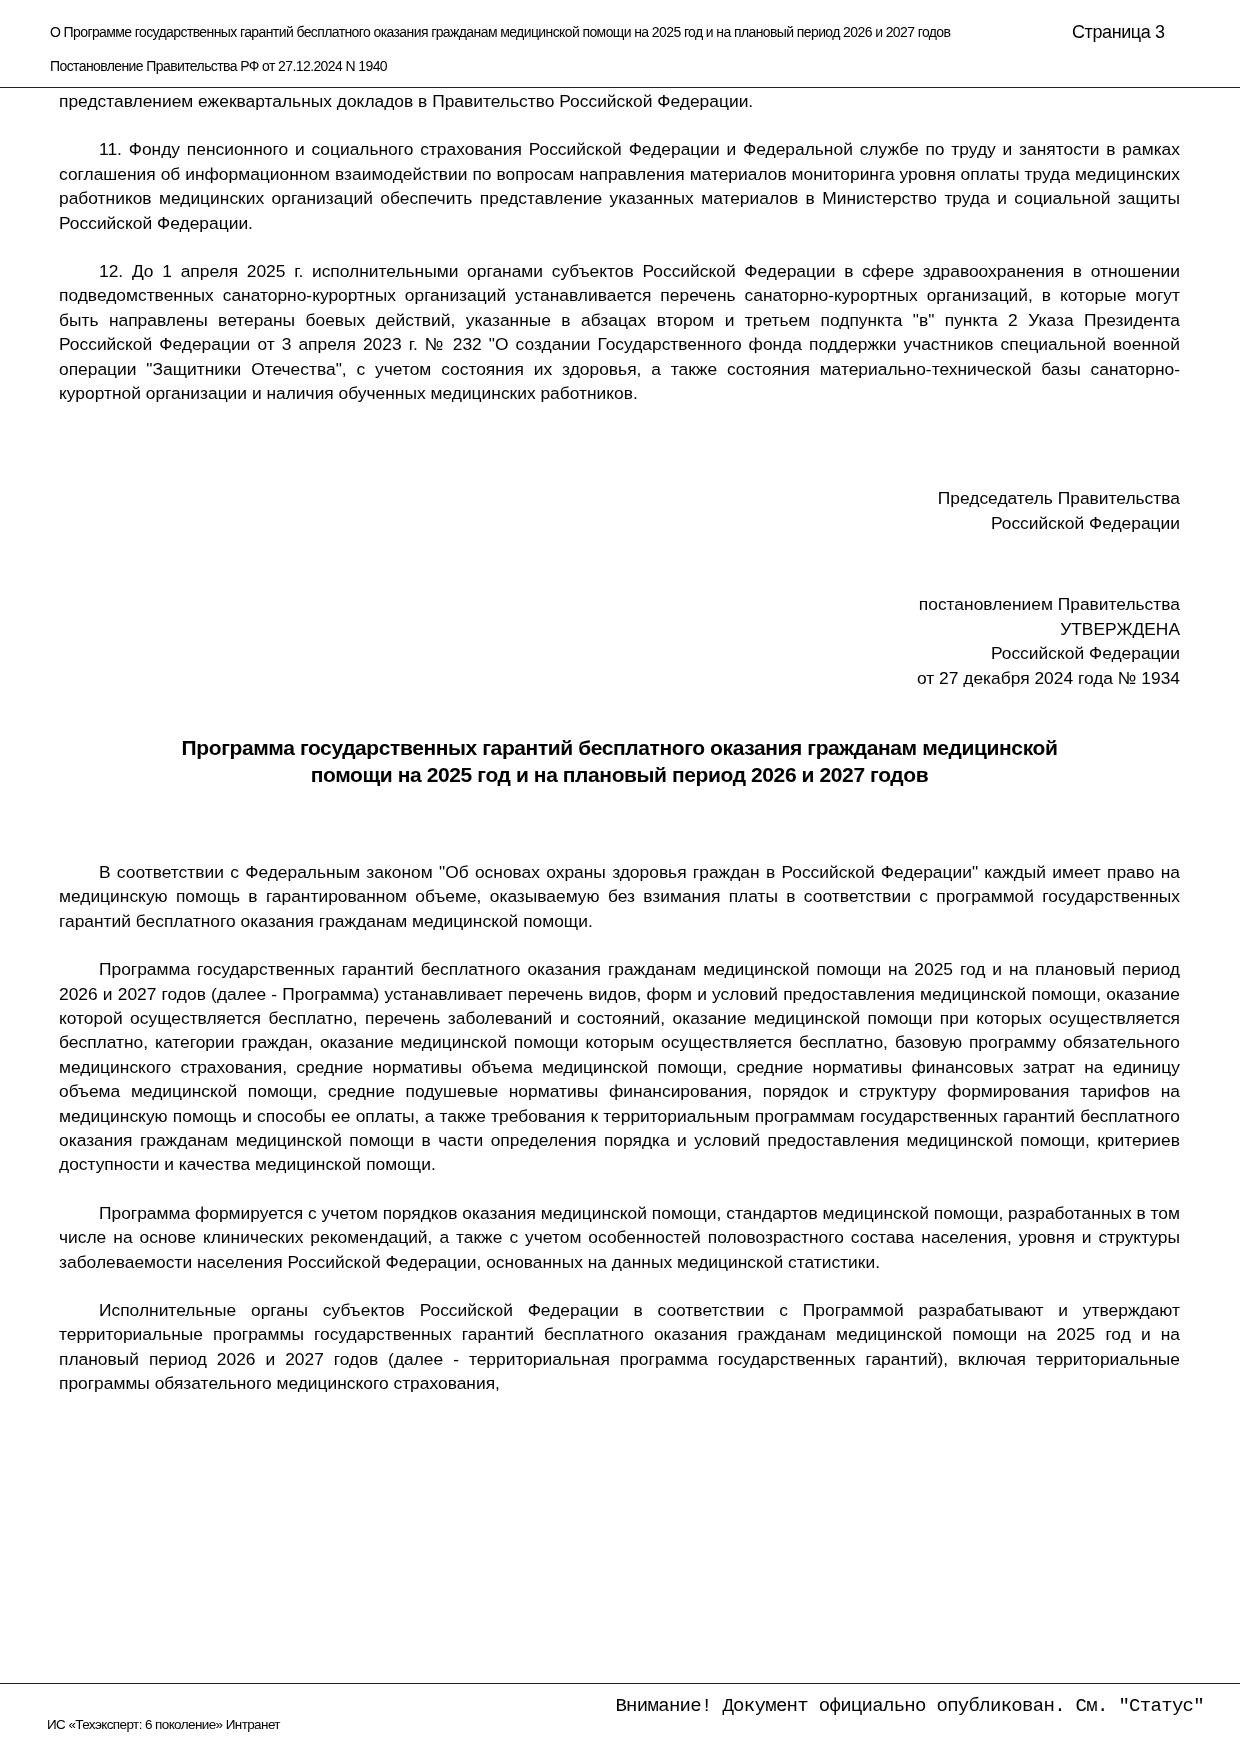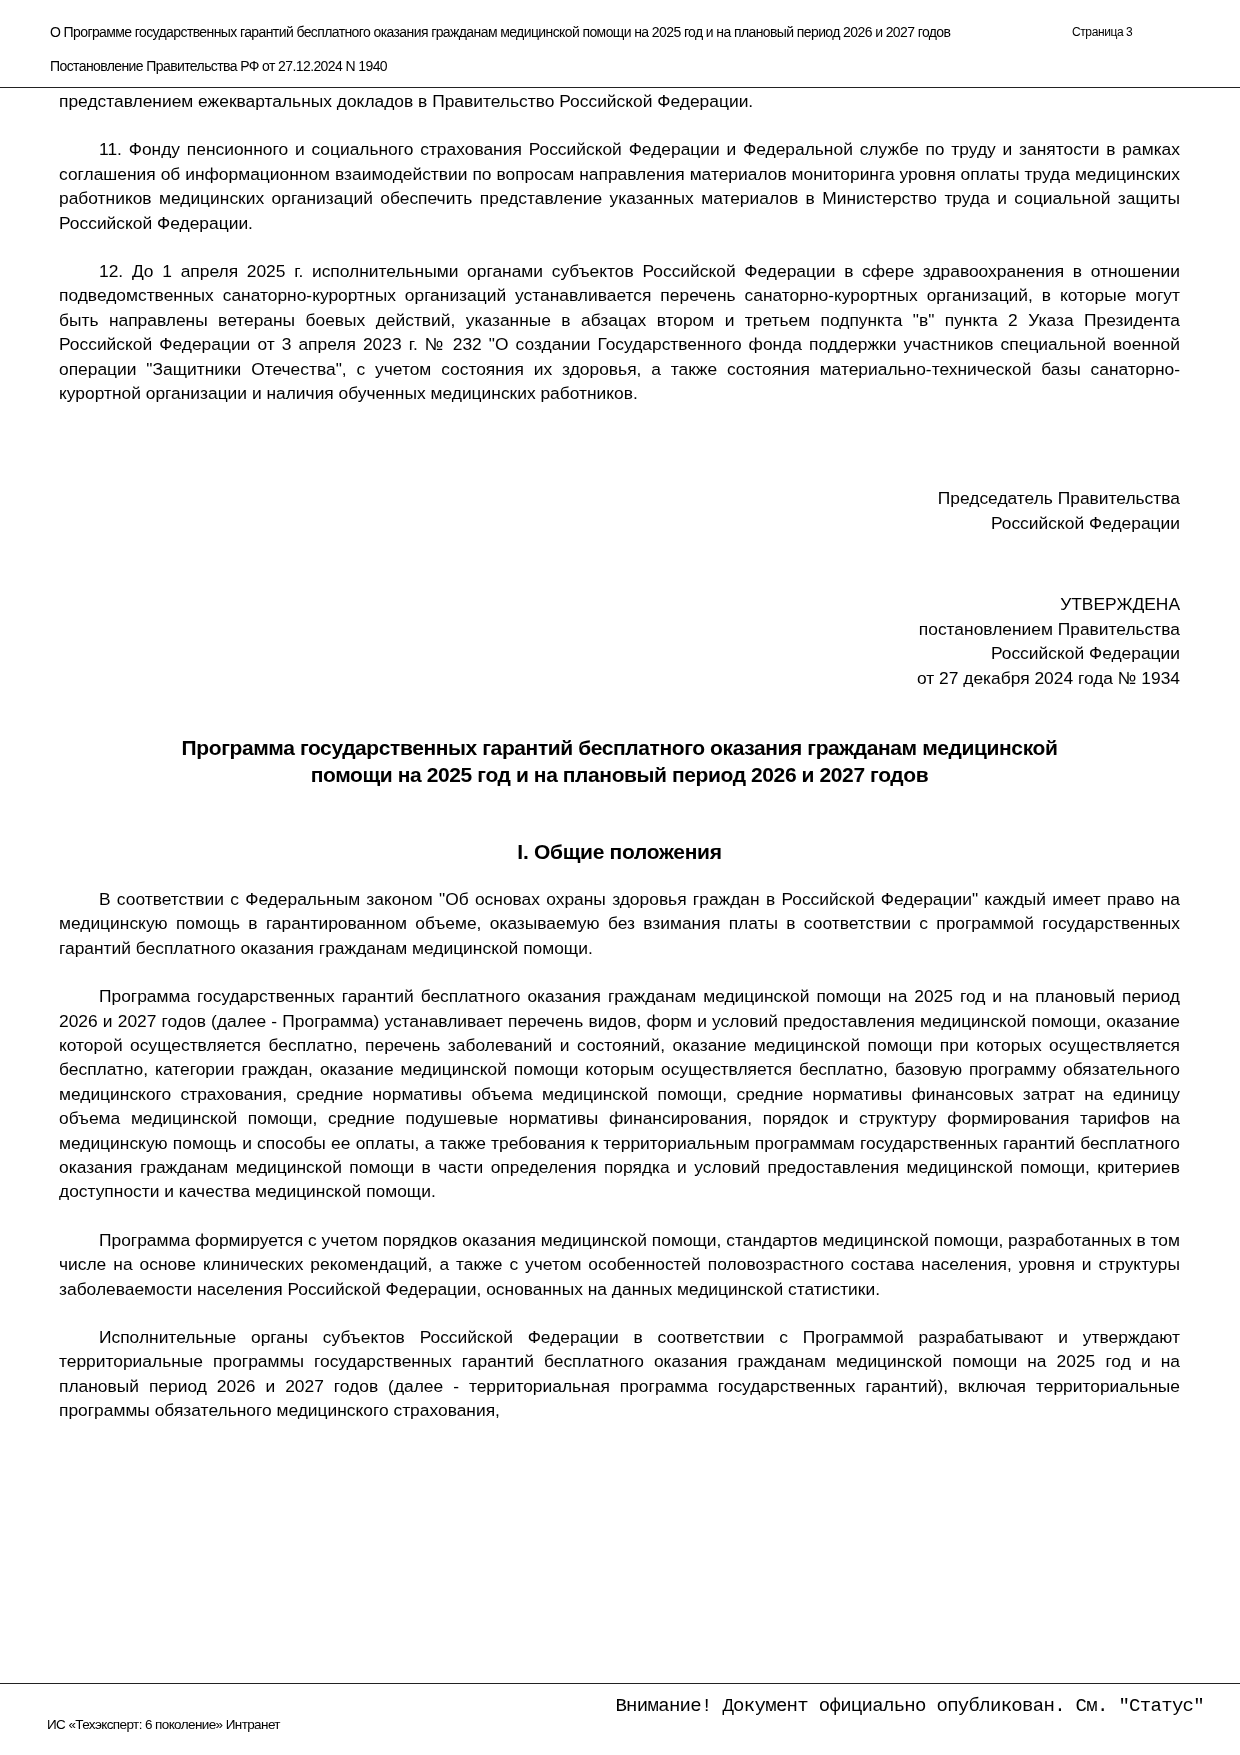--- a/index.html
+++ b/index.html
@@ -3,21 +3,21 @@
 <meta charset="utf-8">
 <style>
   html, body { margin: 0; padding: 0; background: #ffffff; }
   body { width: 1240px; height: 1755px; position: relative; overflow: hidden;
          font-family: "Liberation Sans", sans-serif; color: #000; }
   .header { position: absolute; left: 50px; top: 24px; width: 1135px; }
   .header-title { position: absolute; left: 0; top: 0; width: 1010px;
                   font-size: 14px; line-height: 16px; letter-spacing: -0.6px; }
   .header-subtitle { position: absolute; left: 0; top: 34px;
                      font-size: 14px; line-height: 16px; letter-spacing: -0.6px; }
-  .page-number { position: absolute; left: 1022px; top: 0; font-size: 12px; line-height: 16px; letter-spacing: -0.4px; }
+  .page-number { position: absolute; left: 1022px; top: 0; font-size: 18px; line-height: 16px; letter-spacing: -0.4px; }
   .header-rule { position: absolute; left: 0; top: 87px; width: 1240px; height: 0; border-top: 1.5px solid #222; }
   .content { position: absolute; left: 59px; top: 89px; width: 1121px; }
   p.body-para { margin: 0; font-size: 17.4px; line-height: 24.4px; text-align: justify; text-indent: 40px; }
   p.continuation { text-indent: 0; }
   .gap-para { height: 24px; }
   .sign-block { text-align: right; font-size: 17.4px; line-height: 24.4px; margin-top: 8px; }
   .sign-block div { margin: 0; }
   .doc-title { text-align: center; font-weight: bold; font-size: 21px; line-height: 27px; letter-spacing: -0.4px; }
   .section-title { text-align: center; font-weight: bold; font-size: 21px; line-height: 27px; letter-spacing: -0.3px; }
   .footer-rule { position: absolute; left: 0; top: 1683px; width: 1240px; height: 0; border-top: 1.5px solid #222; }
@@ -42,34 +42,33 @@
   <p class="body-para">12. До 1 апреля 2025 г. исполнительными органами субъектов Российской Федерации в сфере здравоохранения в отношении подведомственных санаторно-курортных организаций устанавливается перечень санаторно-курортных организаций, в которые могут быть направлены ветераны боевых действий, указанные в абзацах втором и третьем подпункта "в" пункта 2 Указа Президента Российской Федерации от 3 апреля 2023 г. № 232 "О создании Государственного фонда поддержки участников специальной военной операции "Защитники Отечества", с учетом состояния их здоровья, а также состояния материально-технической базы санаторно-курортной организации и наличия обученных медицинских работников.</p>
 
   <div style="height:73px"></div>
   <div class="sign-block">
     <div>Председатель Правительства</div>
     <div>Российской Федерации</div>
   </div>
 
   <div style="height:49px"></div>
   <div class="sign-block">
+    <div>постановлением Правительства</div>
     <div>УТВЕРЖДЕНА</div>
-    <div>постановлением Правительства</div>
     <div>Российской Федерации</div>
     <div>от 27 декабря 2024 года № 1934</div>
   </div>
 
   <div style="height:44px"></div>
   <div class="doc-title">
     <div>Программа государственных гарантий бесплатного оказания гражданам медицинской</div>
     <div>помощи на 2025 год и на плановый период 2026 и 2027 годов</div>
   </div>
 
   <div style="height:50px"></div>
-  <div class="section-title">I. Общие положения</div>
 
   <div style="height:22px"></div>
   <p class="body-para">В соответствии с Федеральным законом "Об основах охраны здоровья граждан в Российской Федерации" каждый имеет право на медицинскую помощь в гарантированном объеме, оказываемую без взимания платы в соответствии с программой государственных гарантий бесплатного оказания гражданам медицинской помощи.</p>
   <div class="gap-para"></div>
   <p class="body-para">Программа государственных гарантий бесплатного оказания гражданам медицинской помощи на 2025 год и на плановый период 2026 и 2027 годов (далее - Программа) устанавливает перечень видов, форм и условий предоставления медицинской помощи, оказание которой осуществляется бесплатно, перечень заболеваний и состояний, оказание медицинской помощи при которых осуществляется бесплатно, категории граждан, оказание медицинской помощи которым осуществляется бесплатно, базовую программу обязательного медицинского страхования, средние нормативы объема медицинской помощи, средние нормативы финансовых затрат на единицу объема медицинской помощи, средние подушевые нормативы финансирования, порядок и структуру формирования тарифов на медицинскую помощь и способы ее оплаты, а также требования к территориальным программам государственных гарантий бесплатного оказания гражданам медицинской помощи в части определения порядка и условий предоставления медицинской помощи, критериев доступности и качества медицинской помощи.</p>
   <div class="gap-para"></div>
   <p class="body-para">Программа формируется с учетом порядков оказания медицинской помощи, стандартов медицинской помощи, разработанных в том числе на основе клинических рекомендаций, а также с учетом особенностей половозрастного состава населения, уровня и структуры заболеваемости населения Российской Федерации, основанных на данных медицинской статистики.</p>
   <div class="gap-para"></div>
   <p class="body-para">Исполнительные органы субъектов Российской Федерации в соответствии с Программой разрабатывают и утверждают территориальные программы государственных гарантий бесплатного оказания гражданам медицинской помощи на 2025 год и на плановый период 2026 и 2027 годов (далее - территориальная программа государственных гарантий), включая территориальные программы обязательного медицинского страхования,</p>
 </div>

